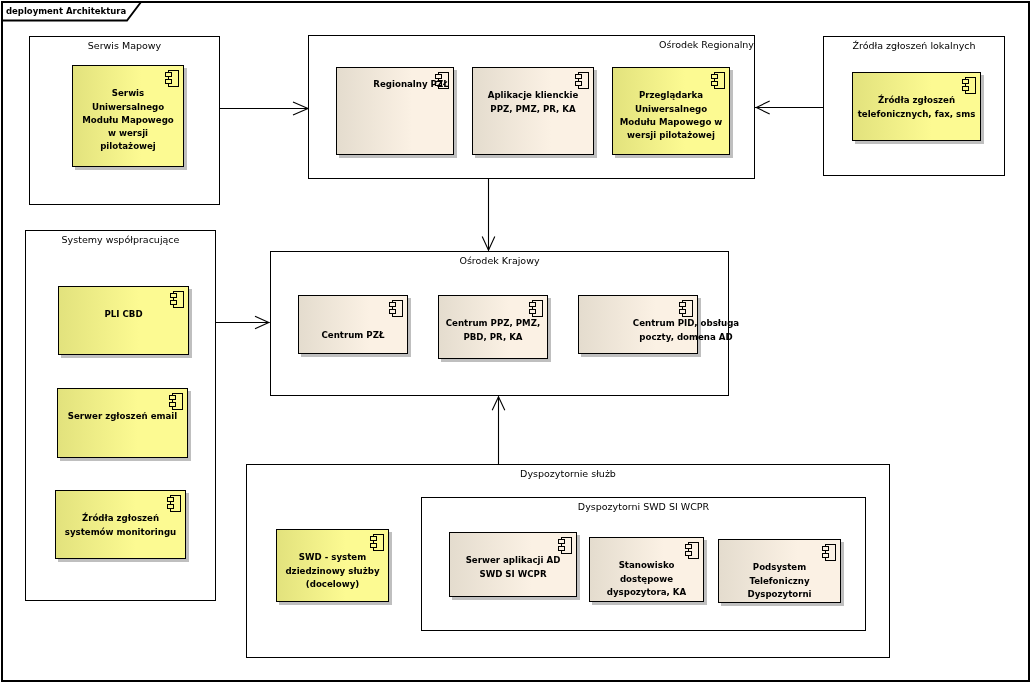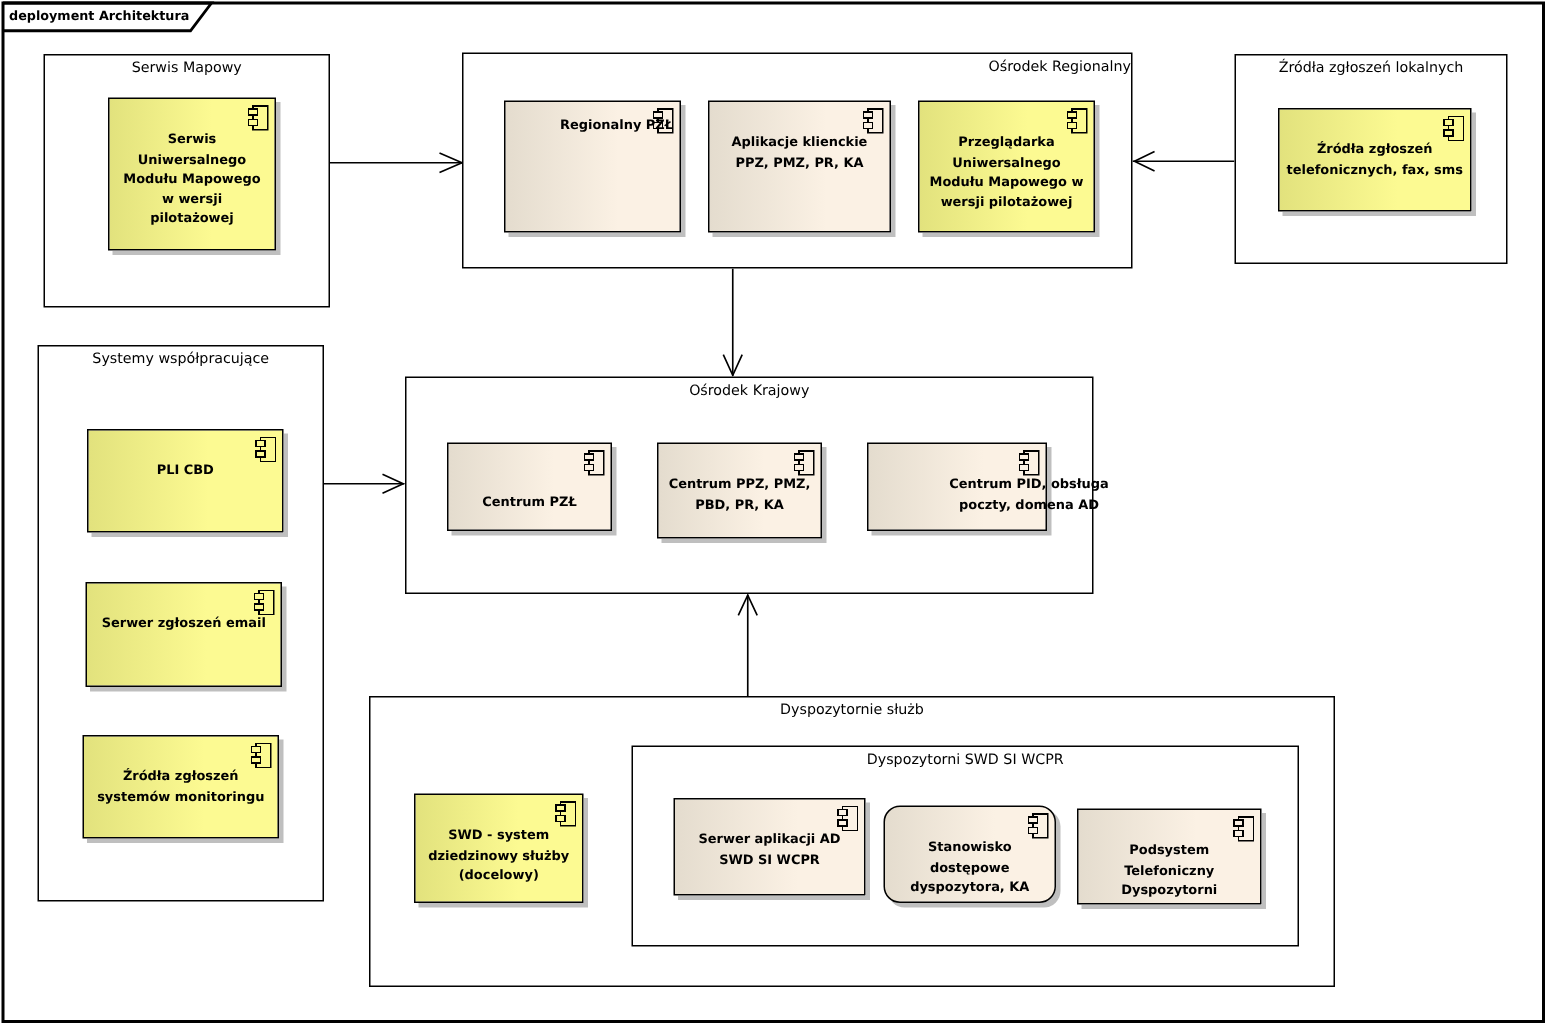--- a/index.html
+++ b/index.html
@@ -289,21 +289,21 @@
             <path d="M0.5,2.5 H6.5 V6.5 H0.5 Z"></path>
             <path d="M0.5,9.5 H6.5 V13.5 H0.5 Z"></path>
           </g>
         </svg>
       </span>
     <div class="complabel" style="top:21.4px;">
         <div>Serwer aplikacji AD</div>
         <div>SWD SI WCPR</div>
       </div>
   </div>
-  <div class="comp beige" style="left:589px;top:537px;width:115px;height:65px;border-radius:11px;">
+  <div class="comp beige" style="left:589px;top:537px;width:115px;height:65px;">
     <span class="cicon">
         <svg width="14" height="17" viewBox="0 0 14 17">
           <g fill="none" stroke="#000" stroke-width="1" shape-rendering="crispEdges">
             <path d="M3.5,2.5 V0.5 H13.5 V16.5 H3.5 V13.5"></path>
             <path d="M3.5,6.5 V9.5"></path>
             <path d="M0.5,2.5 H6.5 V6.5 H0.5 Z"></path>
             <path d="M0.5,9.5 H6.5 V13.5 H0.5 Z"></path>
           </g>
         </svg>
       </span>

